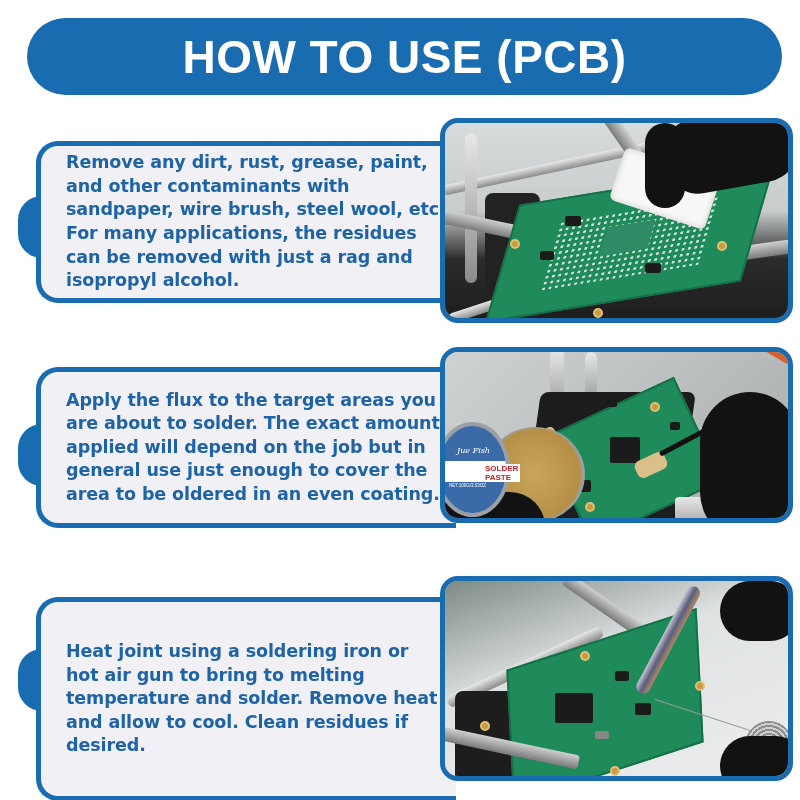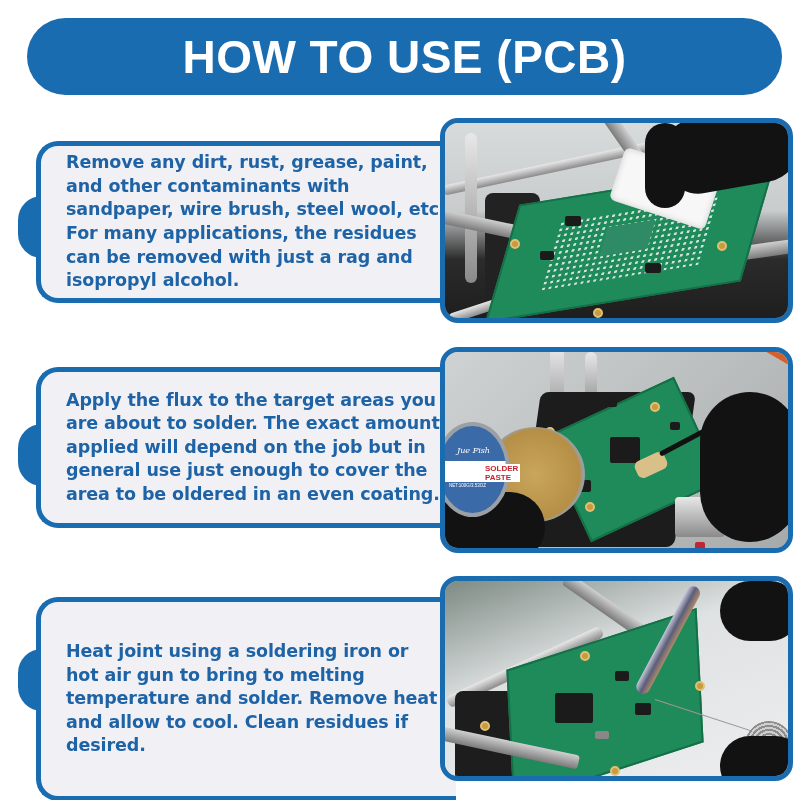--- a/index.html
+++ b/index.html
@@ -105,21 +105,21 @@
     <div class="glove" style="left:215px; top:-10px; width:140px; height:75px; transform:rotate(-10deg);"></div>
     <div class="glove" style="left:200px; top:0; width:40px; height:85px; border-radius:20px;"></div>
   </div>
 </div>
 
 <div class="step" style="top:0;">
   <div class="tab" style="top:424px;"></div>
   <div class="text-box" style="top:367px; height:161px;">
     <p class="text">Apply the flux to the target areas you are about to solder. The exact amount applied will depend on the job but in general use just enough to cover the area to be oldered in an even coating.</p>
   </div>
-  <div class="photo" style="top:347px; height:206px;">
+  <div class="photo" style="top:347px; height:176px;">
     <div class="p2-bg"></div>
     <div class="rod" style="left:105px; top:-5px; width:14px; height:80px; border-radius:7px;"></div>
     <div class="rod" style="left:140px; top:0; width:12px; height:60px; border-radius:6px;"></div>
     <div class="stand" style="left:85px; top:40px; width:155px; height:155px; transform:skewX(-8deg);"></div>
     <div class="board" style="left:115px; top:50px; width:145px; height:115px; transform:rotate(-25deg);"></div>
     <div class="chip" style="left:165px; top:85px; width:30px; height:26px;"></div>
     <div class="chip" style="left:130px; top:128px; width:16px; height:12px;"></div>
     <div class="chip" style="left:225px; top:70px; width:10px; height:8px;"></div>
     <div class="chip" style="left:160px; top:45px; width:12px; height:10px;"></div>
     <div class="hole" style="left:205px; top:50px;"></div>

